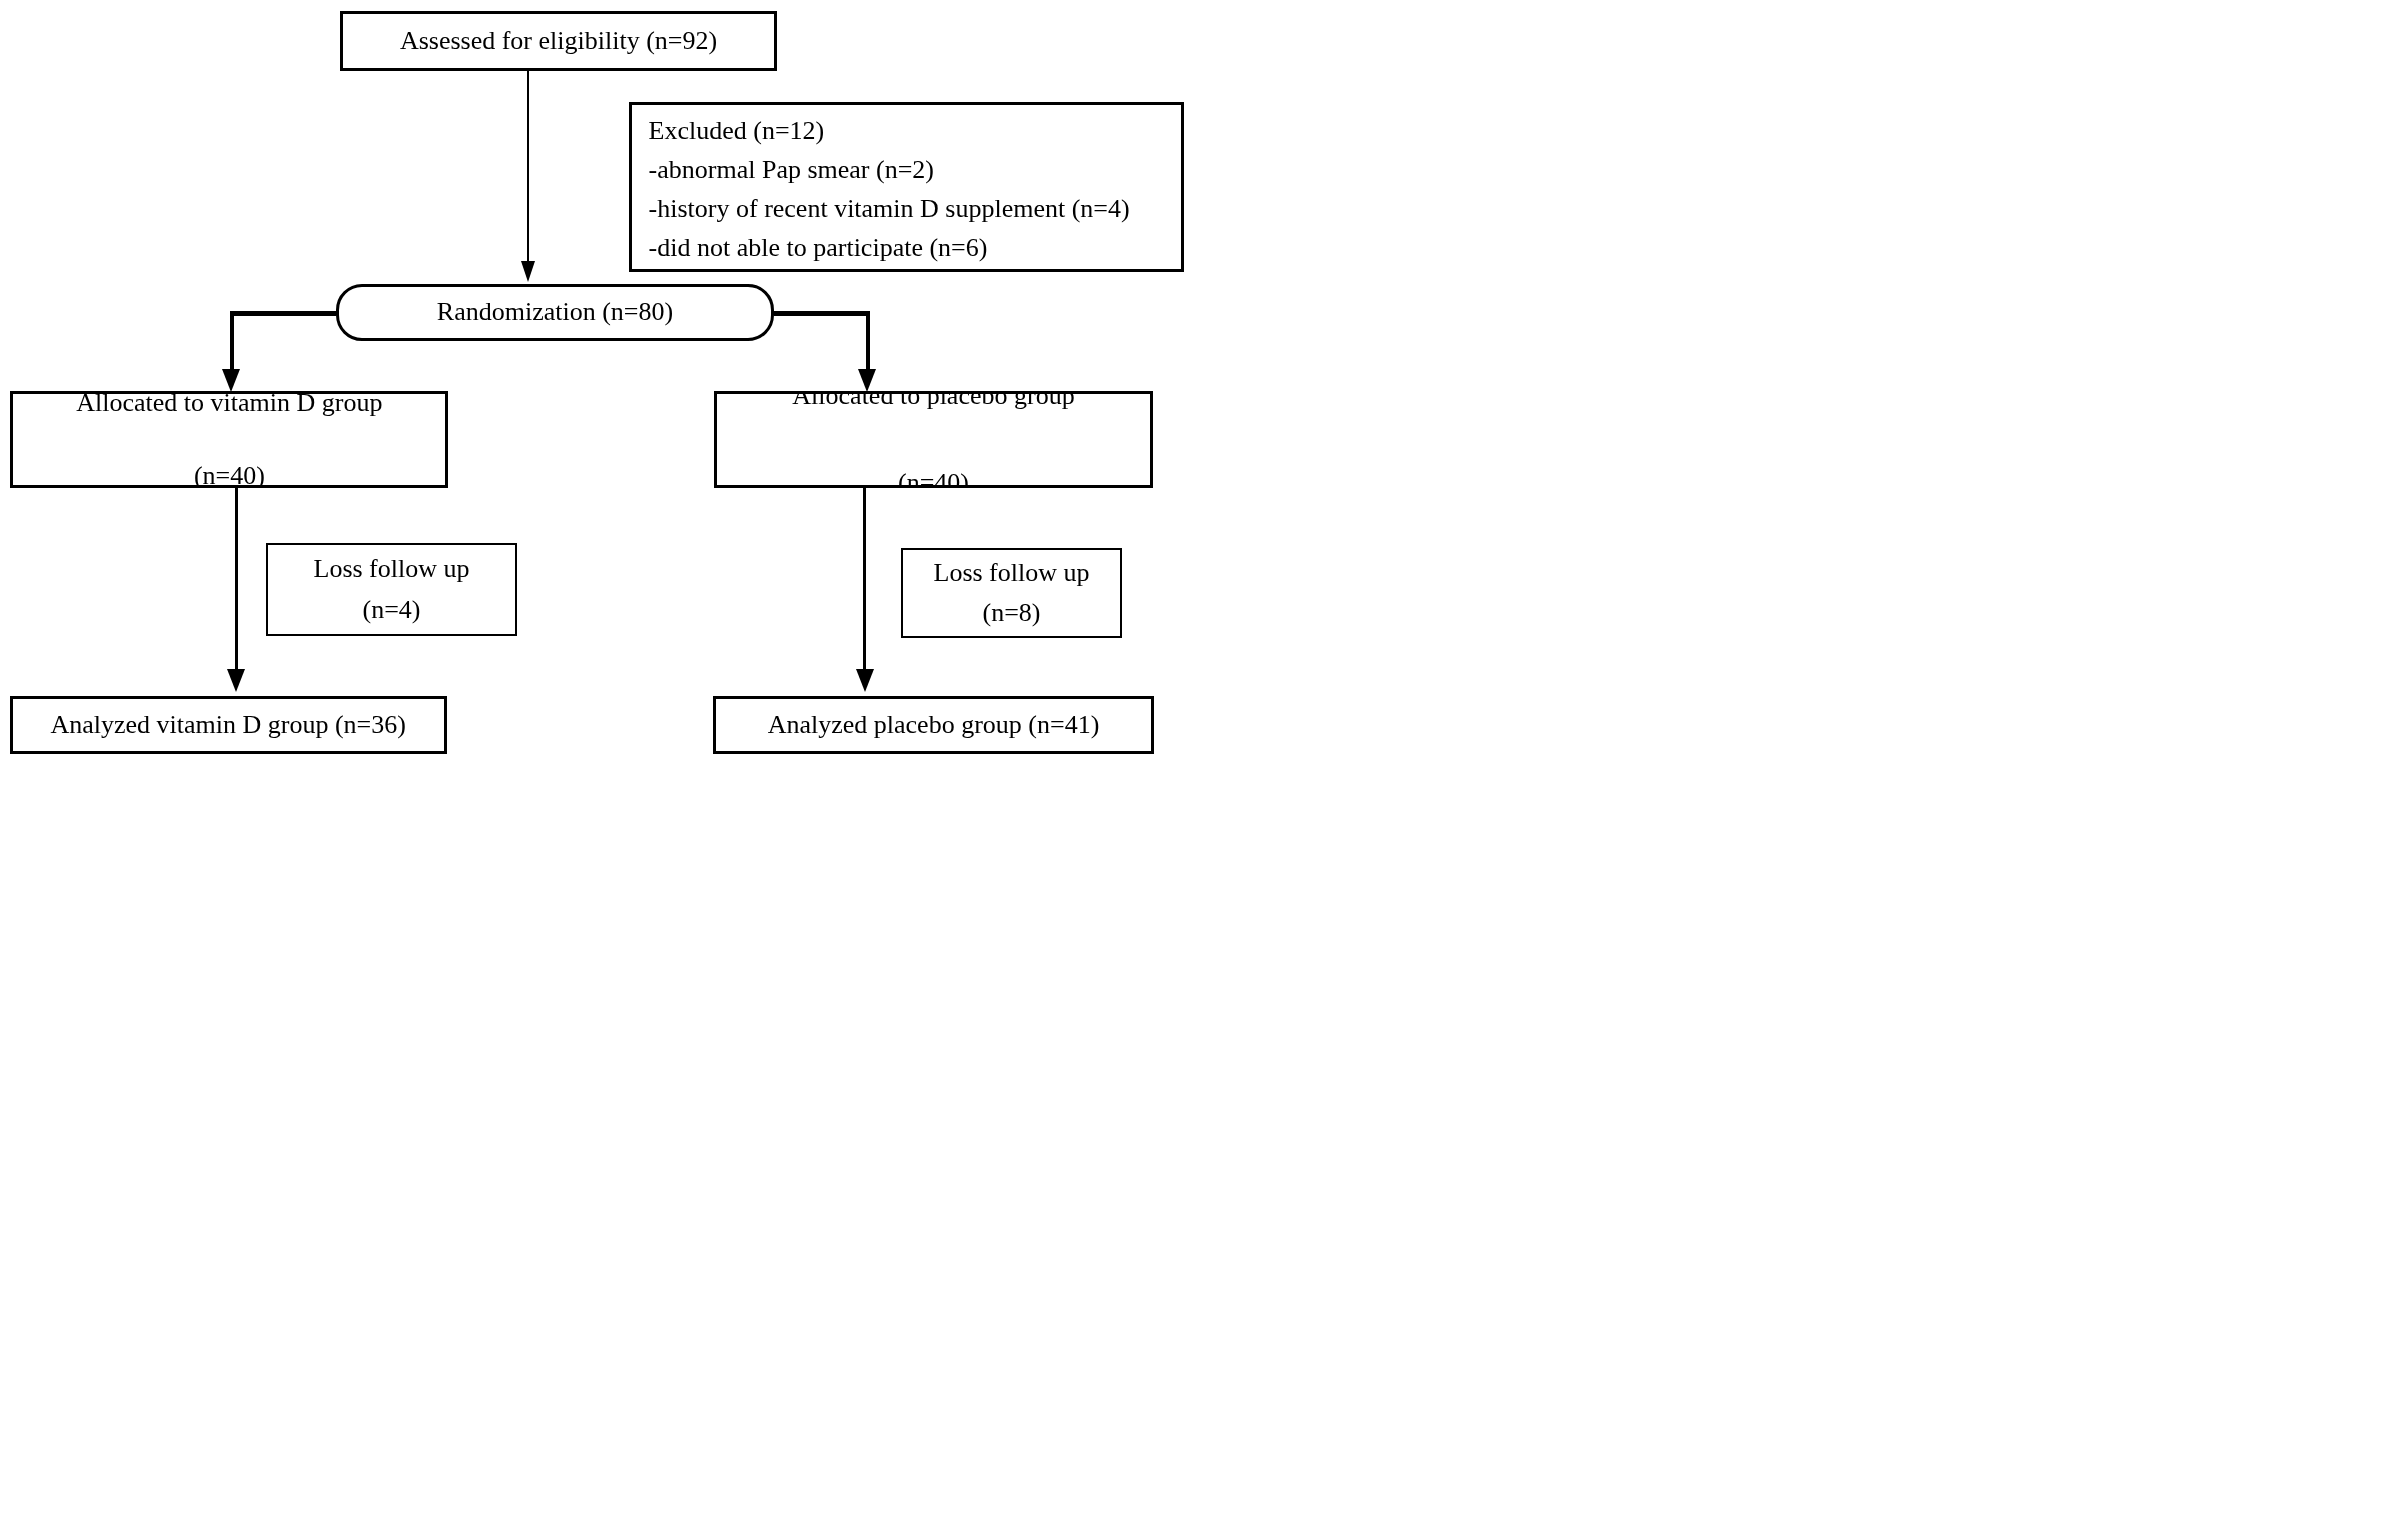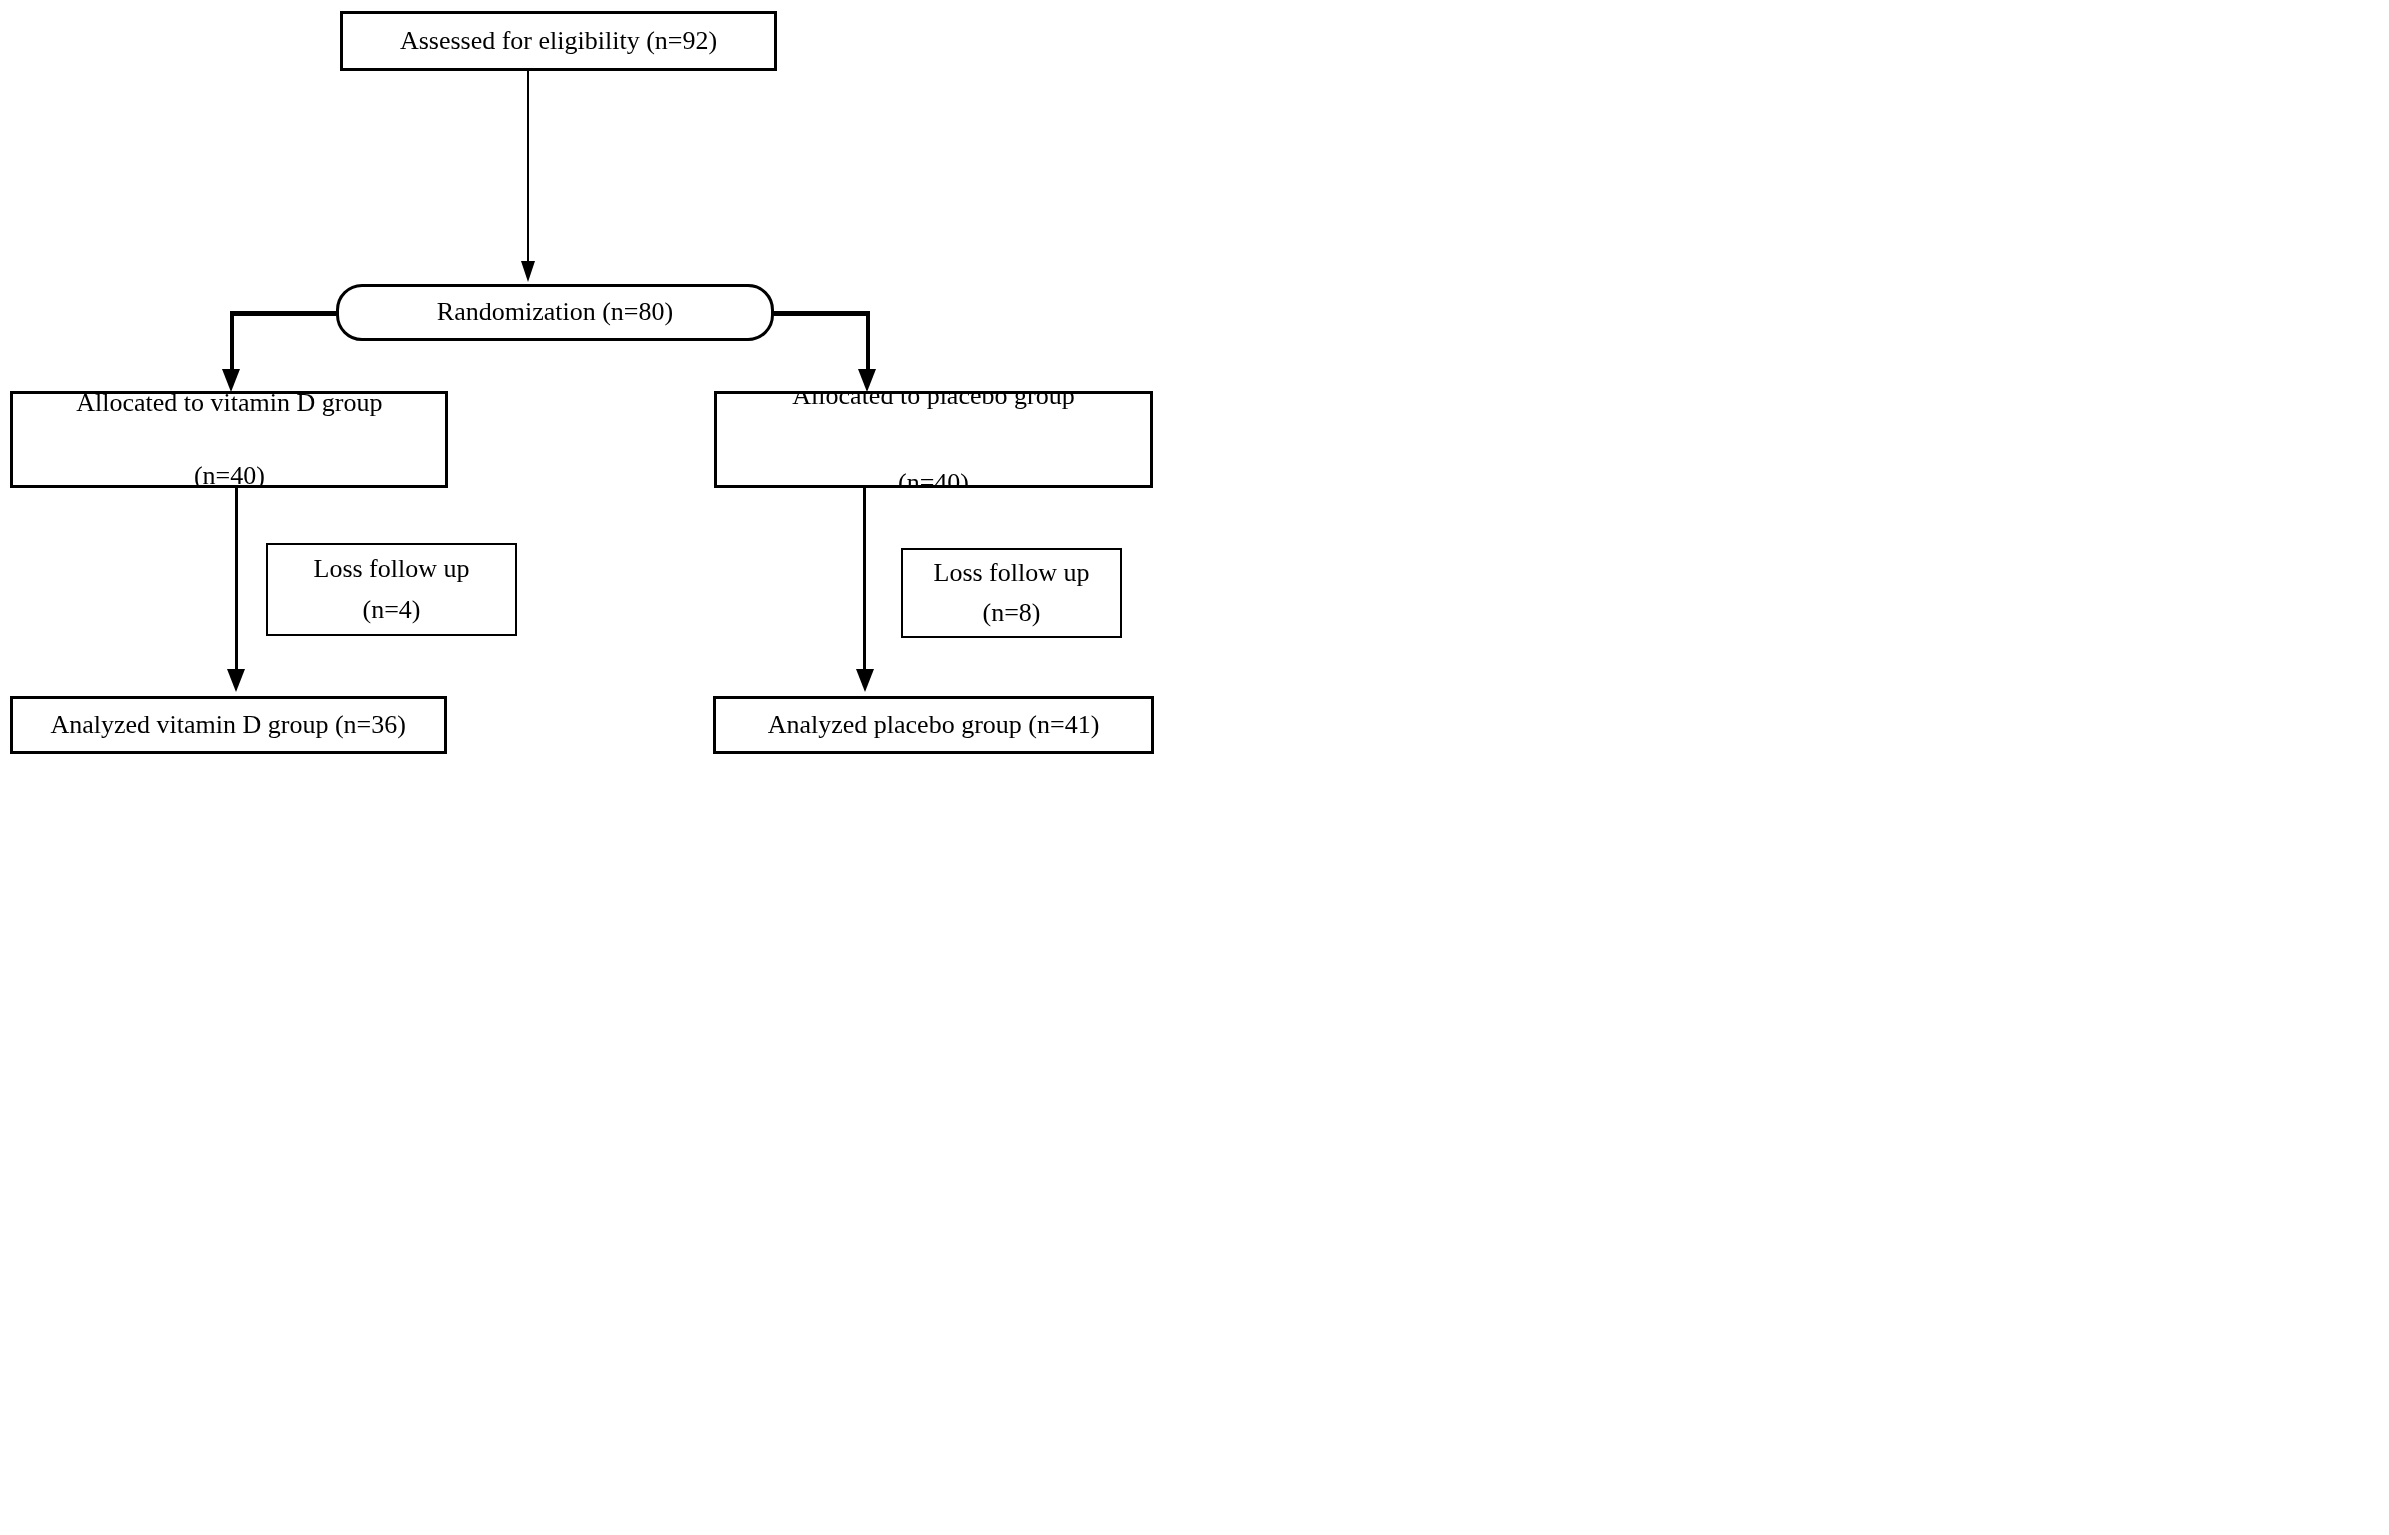--- a/index.html
+++ b/index.html
@@ -69,20 +69,26 @@
 
 <div class="canvas">
 
   <div class="node" style="left:340px;top:11px;width:437px;height:60px;">
     <span>Assessed for eligibility (n=92)</span>
   </div>
 
   <div class="line" style="left:527px;top:71px;width:2.1px;height:191px;"></div>
   <div class="arrow-down small" style="left:521px;top:261px;"></div>
 
+  <div class="node left-align" style="left:629px;top:102px;width:555px;height:170px;">
+    <div>Excluded (n=12)</div>
+    <div>-abnormal Pap smear (n=2)</div>
+    <div>-history of recent vitamin D supplement (n=4)</div>
+    <div>-did not able to participate (n=6)</div>
+  </div>
 
   <div class="node" style="left:336px;top:284px;width:438px;height:57px;border-radius:26px;">
     <span>Randomization (n=80)</span>
   </div>
 
   <div class="line" style="left:231px;top:311px;width:105px;height:4.8px;"></div>
   <div class="line" style="left:230px;top:311px;width:3.5px;height:60px;"></div>
   <div class="arrow-down" style="left:222px;top:369px;"></div>
 
   <div class="line" style="left:774px;top:311px;width:95px;height:4.8px;"></div>

